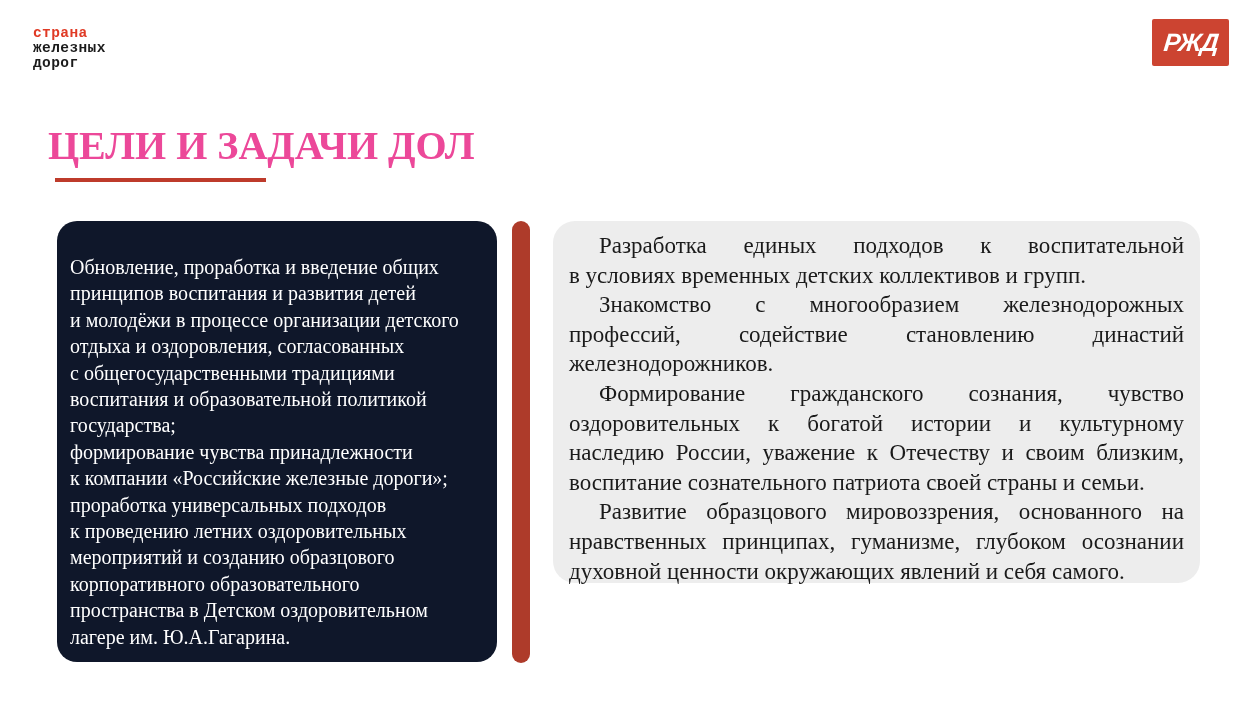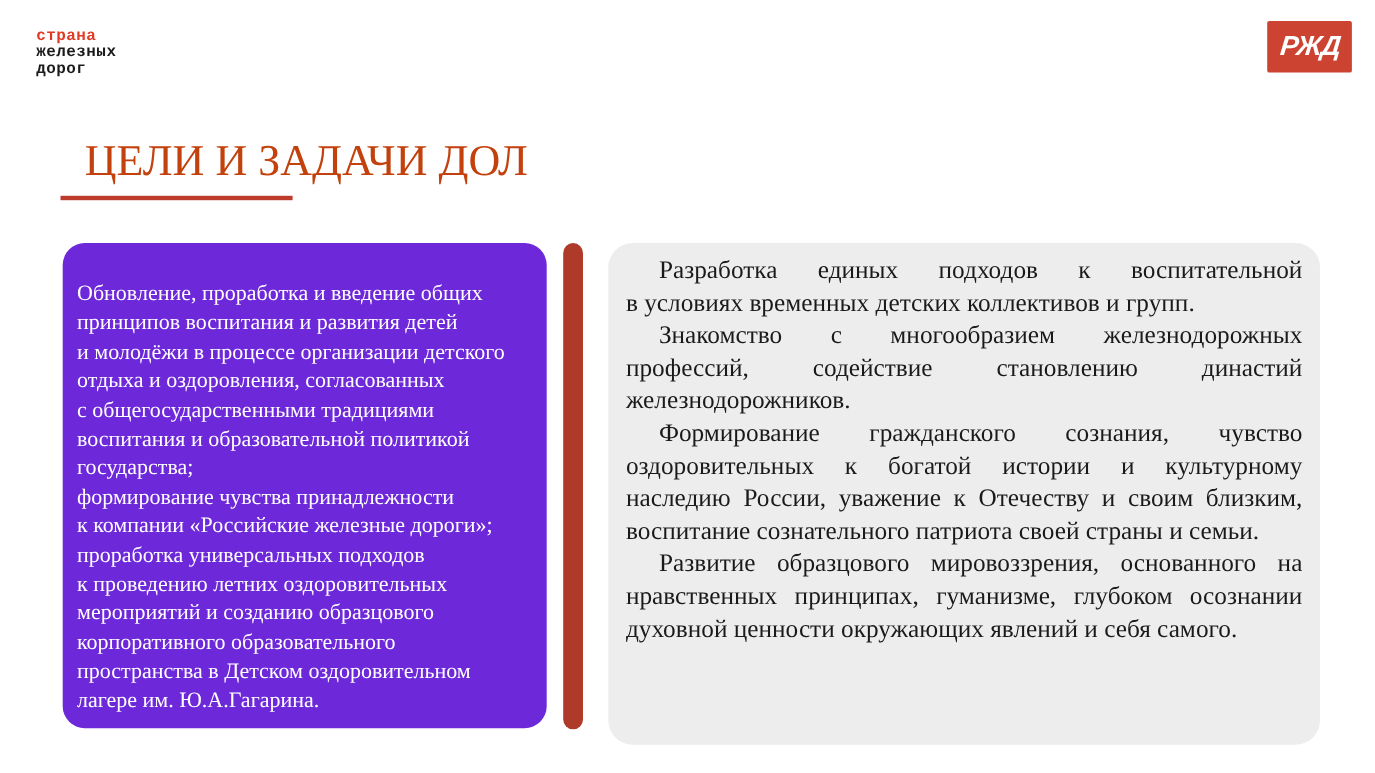--- a/index.html
+++ b/index.html
@@ -29,52 +29,52 @@
   .rzd span{
     color:#ffffff;
     font-family:"Liberation Sans", sans-serif;
     font-weight:bold;font-style:italic;font-size:25px;
     letter-spacing:-1px;
     transform:skewX(-6deg);
   }
 
   
   .title{
-    position:absolute;left:77px;top:124px;
+    position:absolute;left:48px;top:124px;
     font-family:"Liberation Serif", serif;
-    font-weight:normal;font-size:40px;line-height:44px;
-    color:#c2410c;white-space:nowrap;
+    font-weight:bold;font-size:40px;line-height:44px;
+    color:#ec4899;white-space:nowrap;
   }
   .title-underline{
     position:absolute;left:55px;top:178px;
     width:211px;height:4px;background:#be3b2b;
   }
 
   
   .card-red{
     position:absolute;left:57px;top:221px;width:440px;height:441px;
-    background:#6d28d9;border-radius:20px;
+    background:#0f172a;border-radius:20px;
     box-sizing:border-box;
     padding:33px 6px 0 13px;
   }
   .card-red .txt{
     color:#ffffff;
     font-size:20px;line-height:26.4px;
     white-space:pre-line;
   }
 
   
   .divider-bar{
     position:absolute;left:512px;top:221px;width:18px;height:442px;
     background:#ae3b2a;border-radius:9px;
   }
 
   
   .card-gray{
-    position:absolute;left:553px;top:221px;width:647px;height:456px;
+    position:absolute;left:553px;top:221px;width:647px;height:362px;
     background:#ededed;border-radius:22px;
     box-sizing:border-box;
     padding:10px 16px 0 16px;
   }
   .card-gray .para{
     margin:0;color:#1a1a1a;
     font-size:23px;line-height:29.6px;
   }
   .card-gray .line{display:block;}
   .card-gray .line.first{text-indent:30px;}

